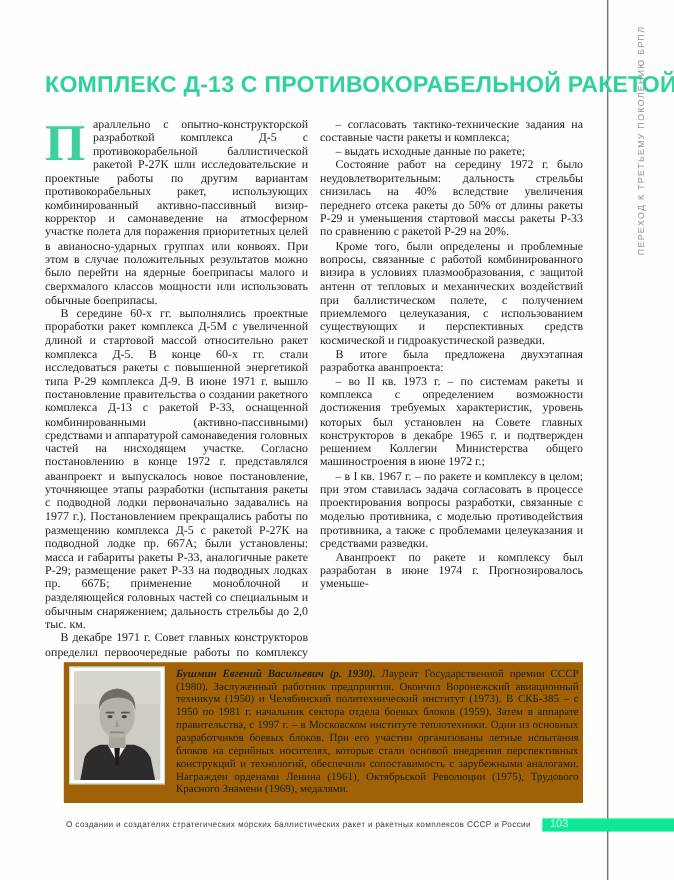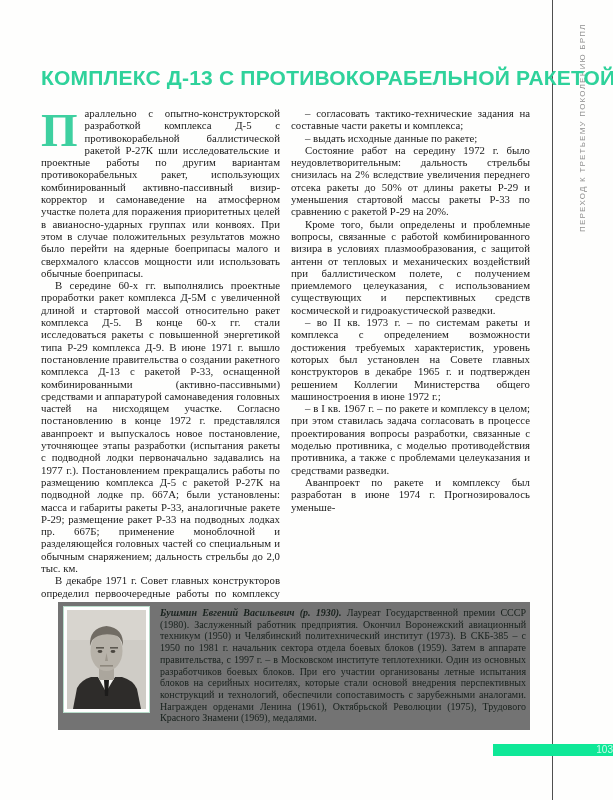--- a/index.html
+++ b/index.html
@@ -28,42 +28,42 @@
   .col{width:239px;font-size:10.8px;line-height:12.3px;text-align:justify;}
   .col p{margin:0;text-indent:14px;}
   .col p.first{text-indent:0;}
   .dropcap{
     float:left;font-size:47px;line-height:41px;padding:3px 7px 0 0;
     color:#3ed0a0;font-weight:bold;font-family:"Liberation Serif", serif;
   }
   
   .bio-box{
     position:absolute;left:58px;top:602px;width:472px;height:128px;
-    background:#737373;
+    background:#a16207;
   }
   .photo{
     position:absolute;left:5px;top:4px;width:87px;height:107px;
     background:#ffffff;border:1px solid #b9ddcb;box-sizing:border-box;padding:3px;
   }
   .photo svg{display:block;width:79px;height:99px;}
   .bio-text{
     position:absolute;left:102px;top:5px;width:366px;
     font-size:10px;line-height:11.7px;text-align:justify;color:#17201c;
   }
   .bio-name{font-weight:bold;font-style:italic;}
   
   .footer-text{
     position:absolute;left:60px;top:745px;
     font-family:"Liberation Sans", sans-serif;font-size:7.5px;letter-spacing:0.3px;color:#3c3c3c;
   }
   .page-badge{
     position:absolute;left:493px;top:744px;width:120px;height:12px;
     background:#0ee897;
     font-family:"Liberation Sans", sans-serif;font-size:10px;line-height:12px;
-    color:rgba(255,255,255,0.78);padding-left:18px;box-sizing:border-box;text-align:right;
+    color:rgba(255,255,255,0.78);padding-left:7px;box-sizing:border-box;
   }
 </style>
 </head>
 <body>
 
 <div class="page">
 
   <div class="side-rule"></div>
   <div class="side-label">ПЕРЕХОД К ТРЕТЬЕМУ ПОКОЛЕНИЮ БРПЛ</div>
 
@@ -71,22 +71,23 @@
 
   <div class="columns">
     <div class="col">
       <p class="first"><span class="dropcap">П</span><span>араллельно с опытно-конструкторской разработкой комплекса Д-5 с противокорабельной баллистической ракетой Р-27К шли исследовательские и проектные работы по другим вариантам противокорабельных ракет, использующих комбинированный активно-пассивный визир-корректор и самонаведение на атмосферном участке полета для поражения приоритетных целей в авианосно-ударных группах или конвоях. При этом в случае положительных результатов можно было перейти на ядерные боеприпасы малого и сверхмалого классов мощности или использовать обычные боеприпасы.</span></p>
       <p>В середине 60-х гг. выполнялись проектные проработки ракет комплекса Д-5М с увеличенной длиной и стартовой массой относительно ракет комплекса Д-5. В конце 60-х гг. стали исследоваться ракеты с повышенной энергетикой типа Р-29 комплекса Д-9. В июне 1971 г. вышло постановление правительства о создании ракетного комплекса Д-13 с ракетой Р-33, оснащенной комбинированными (активно-пассивными) средствами и аппаратурой самонаведения головных частей на нисходящем участке. Согласно постановлению в конце 1972 г. представлялся аванпроект и выпускалось новое постановление, уточняющее этапы разработки (испытания ракеты с подводной лодки первоначально задавались на 1977 г.). Постановлением прекращались работы по размещению комплекса Д-5 с ракетой Р-27К на подводной лодке пр. 667А; были установлены: масса и габариты ракеты Р-33, аналогичные ракете Р-29; размещение ракет Р-33 на подводных лодках пр. 667Б; применение моноблочной и разделяющейся головных частей со специальным и обычным снаряжением; дальность стрельбы до 2,0 тыс. км.</p>
       <p>В декабре 1971 г. Совет главных конструкторов определил первоочередные работы по комплексу Д-13:</p>
     </div>
     <div class="col">
       <p>– согласовать тактико-технические задания на составные части ракеты и комплекса;</p>
       <p>– выдать исходные данные по ракете;</p>
-      <p>Состояние работ на середину 1972 г. было неудовлетворительным: дальность стрельбы снизилась на 2% вследствие увеличения переднего отсека ракеты до 50% от длины ракеты Р-29 и уменьшения стартовой массы ракеты Р-33 по сравнению с ракетой Р-29 на 20%.</p>
+      <p>Состояние работ на середину 1972 г. было неудовлетворительным: дальность стрельбы снизилась на 40% вследствие увеличения переднего отсека ракеты до 50% от длины ракеты Р-29 и уменьшения стартовой массы ракеты Р-33 по сравнению с ракетой Р-29 на 20%.</p>
       <p>Кроме того, были определены и проблемные вопросы, связанные с работой комбинированного визира в условиях плазмообразования, с защитой антенн от тепловых и механических воздействий при баллистическом полете, с получением приемлемого целеуказания, с использованием существующих и перспективных средств космической и гидроакустической разведки.</p>
+      <p>В итоге была предложена двухэтапная разработка аванпроекта:</p>
       <p>– во II кв. 1973 г. – по системам ракеты и комплекса с определением возможности достижения требуемых характеристик, уровень которых был установлен на Совете главных конструкторов в декабре 1965 г. и подтвержден решением Коллегии Министерства общего машиностроения в июне 1972 г.;</p>
       <p>– в I кв. 1967 г. – по ракете и комплексу в целом; при этом ставилась задача согласовать в процессе проектирования вопросы разработки, связанные с моделью противника, с моделью противодействия противника, а также с проблемами целеуказания и средствами разведки.</p>
       <p>Аванпроект по ракете и комплексу был разработан в июне 1974 г. Прогнозировалось уменьше-</p>
     </div>
   </div>
 
   <div class="bio-box">
     <div class="photo">
       <svg viewBox="0 0 79 99" xmlns="http://www.w3.org/2000/svg">
         <rect x="0" y="0" width="79" height="99" fill="#cfccc6"></rect>
@@ -110,15 +111,16 @@
         <ellipse cx="46" cy="41.5" rx="2.4" ry="1.4" fill="#4a463f"></ellipse>
 
         <path d="M39.5 43 L38 51 L41 51 Z" fill="#9d978d"></path>
         <rect x="33" y="55" width="13" height="1.6" fill="#8d8competent" opacity="0"></rect>
         <rect x="33" y="55" width="13" height="1.6" fill="#8d877c"></rect>
       </svg>
     </div>
     <div class="bio-text"><span class="bio-name">Бушмин Евгений Васильевич (р. 1930). </span><span>Лауреат Государственной премии СССР (1980). Заслуженный работник предприятия. Окончил Воронежский авиационный техникум (1950) и Челябинский политехнический институт (1973). В СКБ-385 – с 1950 по 1981 г. начальник сектора отдела боевых блоков (1959). Затем в аппарате правительства, с 1997 г. – в Московском институте теплотехники. Один из основных разработчиков боевых блоков. При его участии организованы летные испытания блоков на серийных носителях, которые стали основой внедрения перспективных конструкций и технологий, обеспечили сопоставимость с зарубежными аналогами. Награжден орденами Ленина (1961), Октябрьской Революции (1975), Трудового Красного Знамени (1969), медалями.</span></div>
   </div>
 
+  <div class="footer-text">О создании и создателях стратегических морских баллистических ракет и ракетных комплексов СССР и России</div>
   <div class="page-badge">103</div>
 
 </div>
 
 </body></html>

